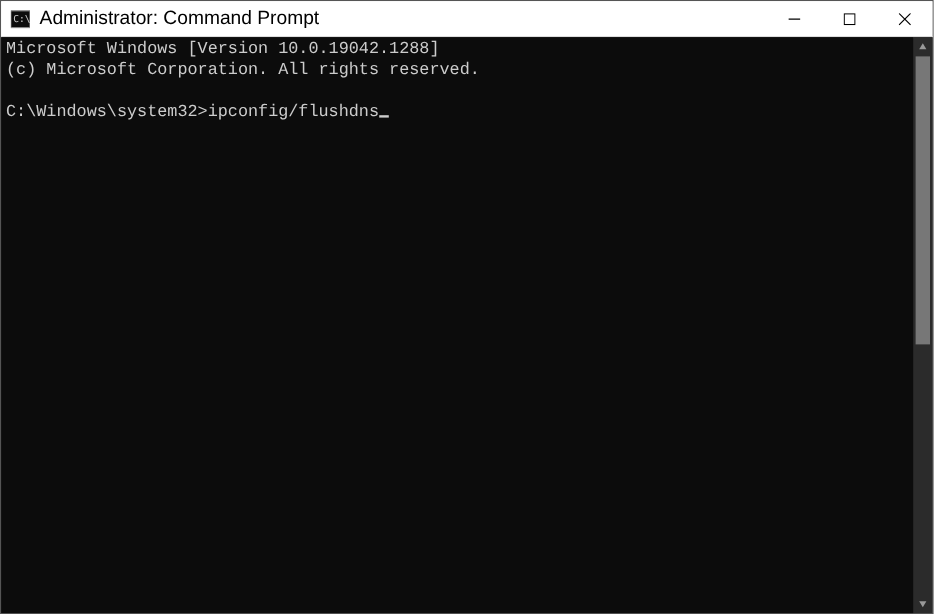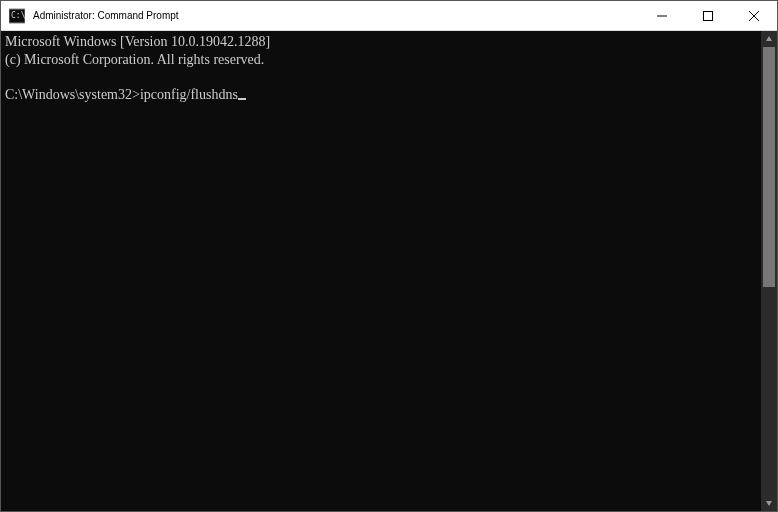--- a/index.html
+++ b/index.html
@@ -29,21 +29,21 @@
     .titlebar-icon {
       width: 16px;
       height: 16px;
       margin-left: 8px;
       margin-right: 6px;
       display: flex;
       align-items: center;
       justify-content: center;
     }
     .titlebar-title {
-      font-size: 10px;
+      font-size: 16px;
       color: #000;
       flex: 1;
       padding-left: 2px;
     }
     .win-controls {
       display: flex;
       height: 100%;
     }
     .win-btn {
       width: 46px;
@@ -59,21 +59,21 @@
     .terminal-wrap {
       flex: 1;
       display: flex;
       background: #0c0c0c;
       min-height: 0;
     }
     .terminal {
       flex: 1;
       background: #0c0c0c;
       color: #cccccc;
-      font-family: Liberation Serif, serif;
+      font-family: Liberation Mono, monospace;
       font-size: 14px;
       line-height: 1.25;
       padding: 2px 4px;
       white-space: pre;
       overflow: hidden;
     }
     .scrollbar {
       width: 16px;
       background: #2b2b2b;
       position: relative;

